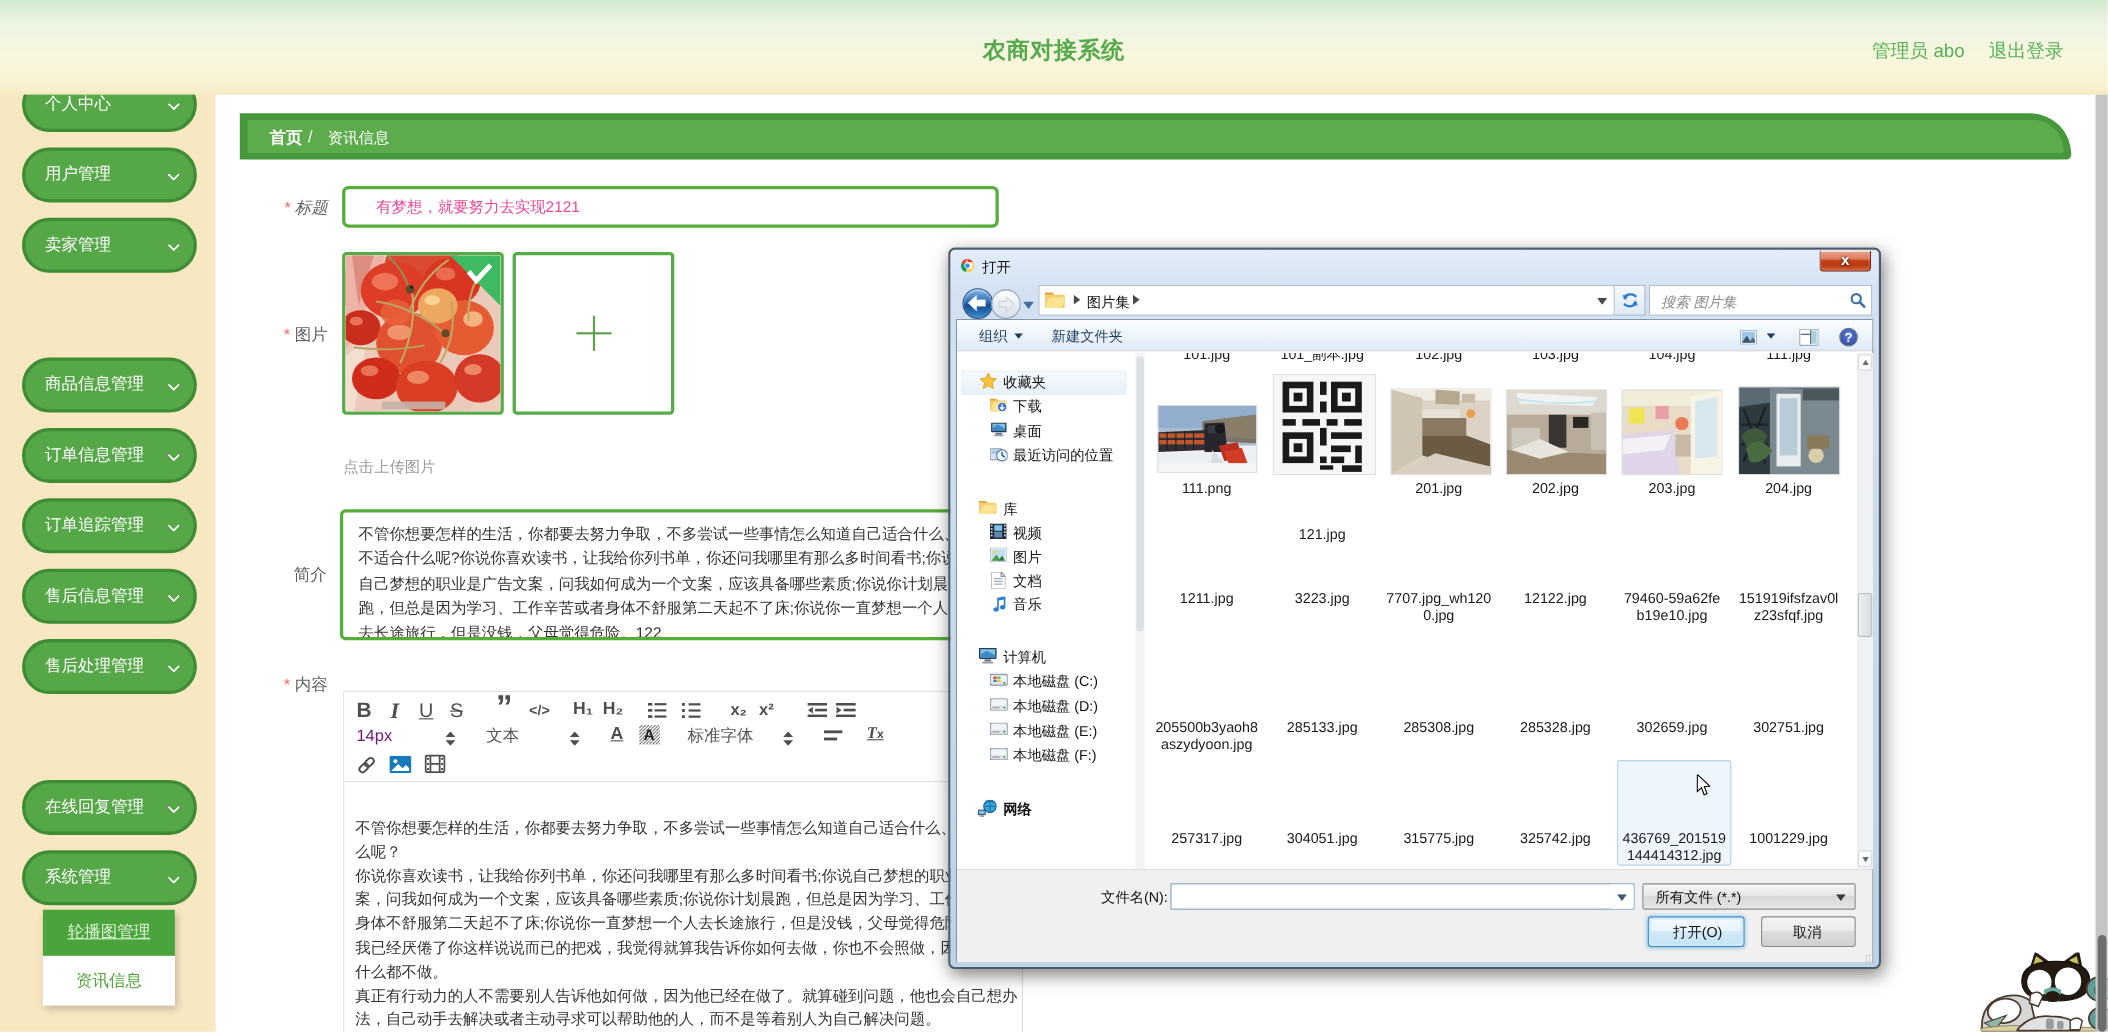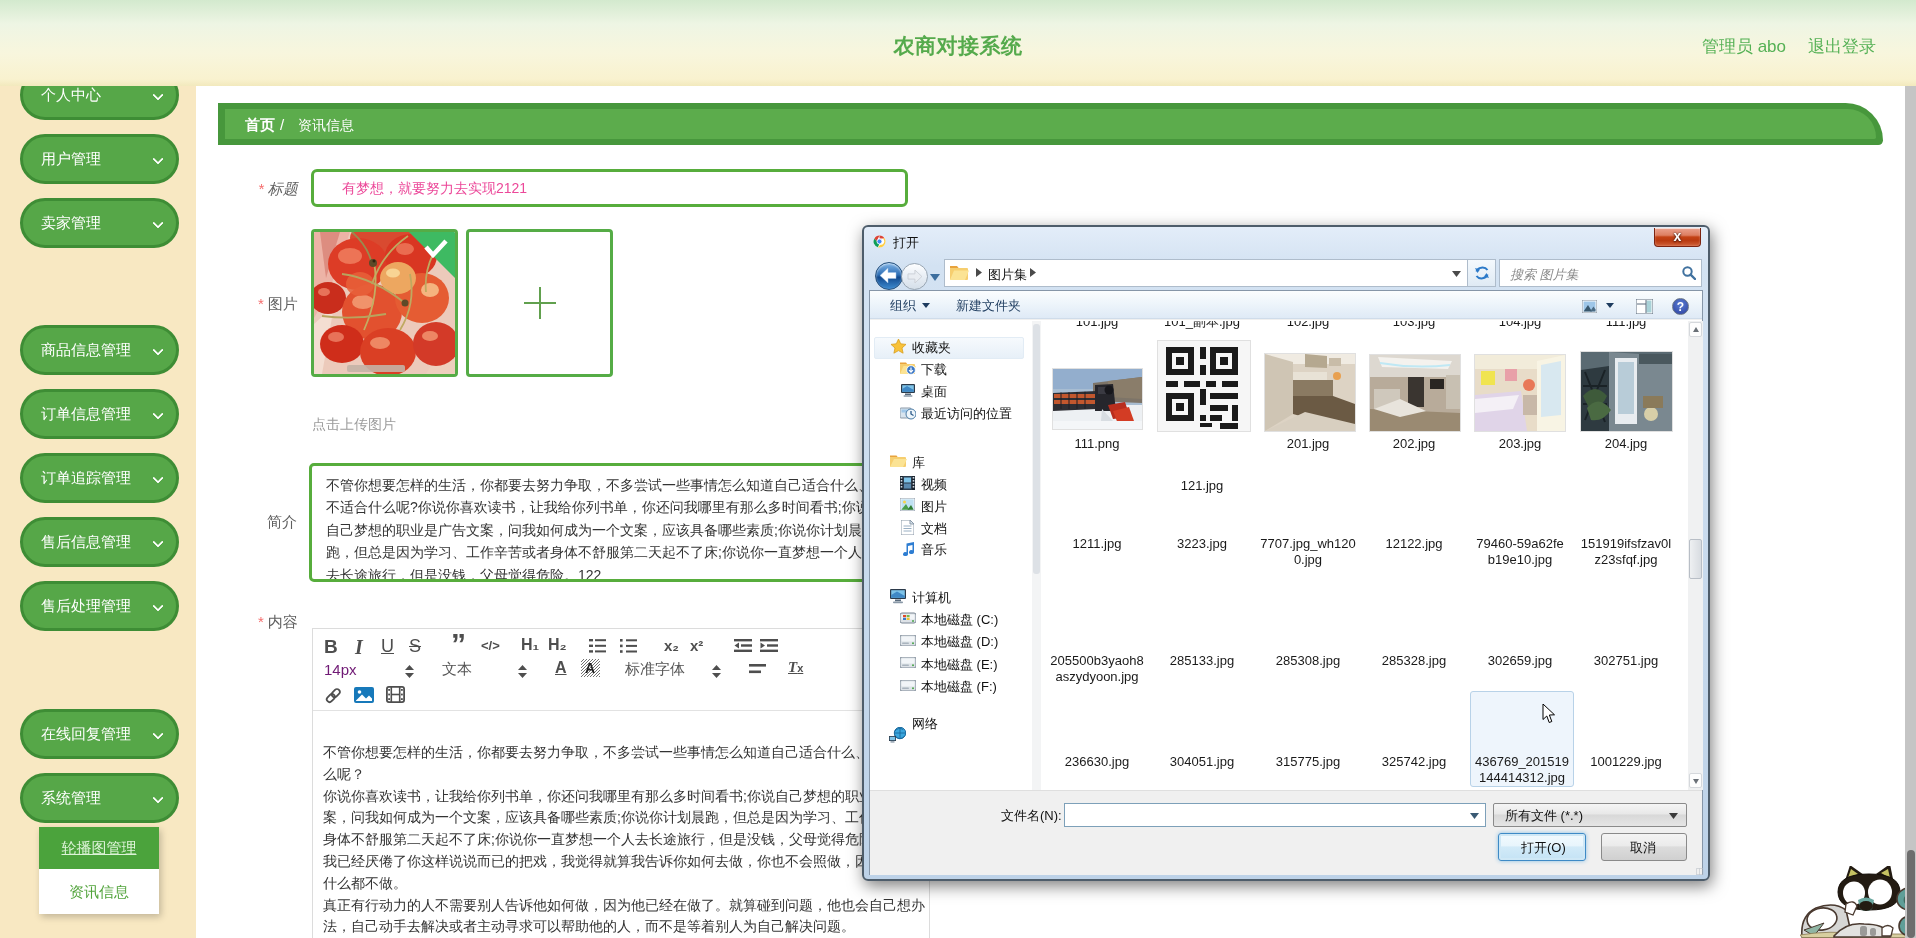--- a/index.html
+++ b/index.html
@@ -459,21 +459,21 @@
     </svg>
   <span class="dtxt" style="left:57px;top:451px;">本地磁盘 (F:)</span>
   <svg style="position:absolute;left:25px;top:500px;" width="17" height="16" viewBox="0 0 17 16">
       <circle cx="11" cy="6" r="5.7" fill="#3aa6dd" stroke="#1a6a9e"></circle>
       <path d="M6 4 A5.7 5.7 0 0 1 14 2.5 M5.6 8 A5.7 5.7 0 0 0 16 8.5" fill="none" stroke="#1a6a9e" stroke-width="0.9"></path>
       <path d="M11 0.3 L11 11.7 M5.3 6 L16.7 6" stroke="#1a6a9e" stroke-width="0.9"></path>
       <rect x="0" y="9" width="7" height="5" fill="#2b3a4a"></rect>
       <rect x="0.8" y="9.8" width="5.4" height="3.4" fill="#7ec3e8"></rect>
       <rect x="1.5" y="14.2" width="4" height="1.4" fill="#8a99a8"></rect>
     </svg>
-  <span class="dtxt" style="left:48px;top:488px;">网络</span>
+  <span class="dtxt" style="left:48px;top:500px;font-weight:bold;">网络</span>
 
   <div style="position:absolute;left:168px;top:94px;width:9px;height:469px;background:#f3f4f5;"></div>
   <div style="position:absolute;left:169px;top:97px;width:7px;height:250px;background:#dde1e6;border-radius:3px;"></div>
 
   <div id="dlg-files">
     <span class="fl" style="left:-5px;top:-7px;">101.jpg</span>
     <span class="fl" style="left:100px;top:-7px;">101_副本.jpg</span>
     <span class="fl" style="left:206px;top:-7px;">102.jpg</span>
     <span class="fl" style="left:312px;top:-7px;">103.jpg</span>
     <span class="fl" style="left:418px;top:-7px;">104.jpg</span>
@@ -591,21 +591,21 @@
     <span class="fl" style="left:312px;top:215px;">12122.jpg</span>
     <span class="fl" style="left:418px;top:215px;">79460-59a62fe<br>b19e10.jpg</span>
     <span class="fl" style="left:524px;top:215px;">151919ifsfzav0l<br>z23sfqf.jpg</span>
     <span class="fl" style="left:-5px;top:332px;">205500b3yaoh8<br>aszydyoon.jpg</span>
     <span class="fl" style="left:100px;top:332px;">285133.jpg</span>
     <span class="fl" style="left:206px;top:332px;">285308.jpg</span>
     <span class="fl" style="left:312px;top:332px;">285328.jpg</span>
     <span class="fl" style="left:418px;top:332px;">302659.jpg</span>
     <span class="fl" style="left:524px;top:332px;">302751.jpg</span>
     <div style="position:absolute;left:428px;top:370px;width:104px;height:96px;background:#eef5fc;border:1px solid #b8d2e8;border-radius:3px;"></div>
-    <span class="fl" style="left:-5px;top:433px;">236630.jpg</span>
+    <span class="fl" style="left:-5px;top:433px;">257317.jpg</span>
     <span class="fl" style="left:100px;top:433px;">304051.jpg</span>
     <span class="fl" style="left:206px;top:433px;">315775.jpg</span>
     <span class="fl" style="left:312px;top:433px;">325742.jpg</span>
     <span class="fl" style="left:420px;top:433px;">436769_201519<br>144414312.jpg</span>
     <span class="fl" style="left:524px;top:433px;">1001229.jpg</span>
     <svg style="position:absolute;left:500px;top:383px;" width="13" height="20" viewBox="0 0 13 20">
         <path d="M1 0 L1 15.5 L4.8 12 L7.2 18.5 L9.8 17.5 L7.4 11 L12.5 10.8 Z" fill="#fff" stroke="#000" stroke-width="1"></path>
       </svg>
   </div>
 

